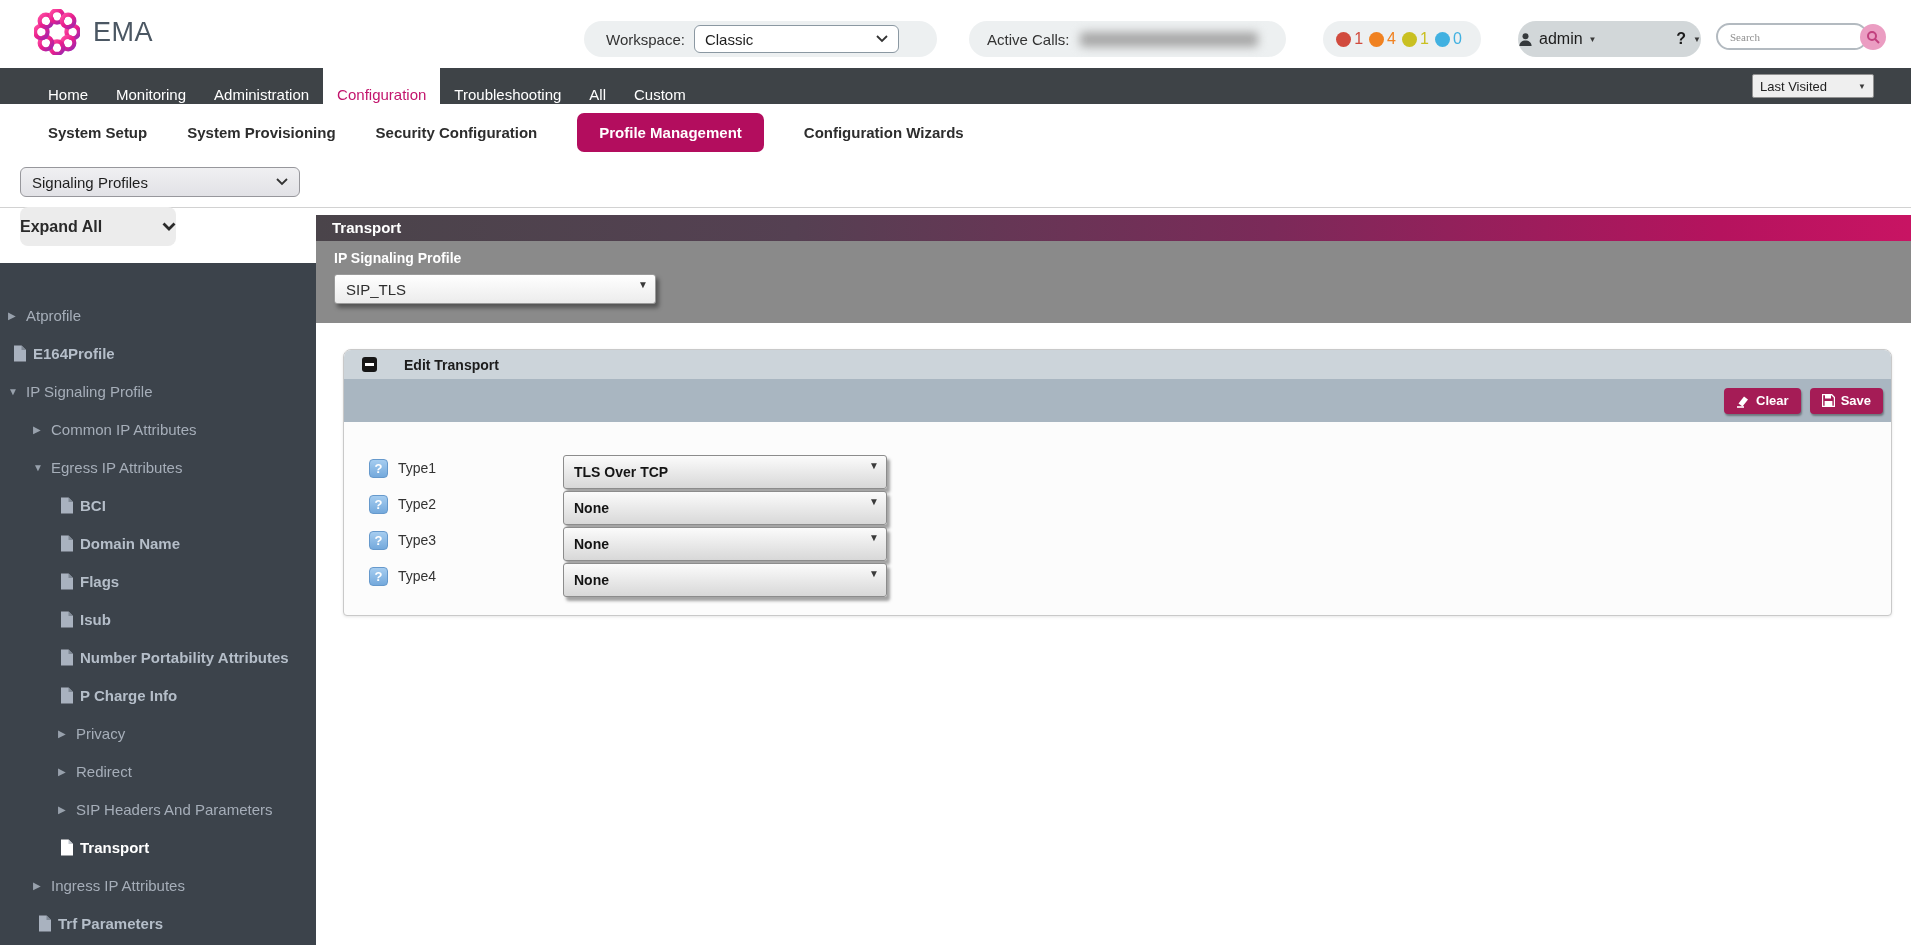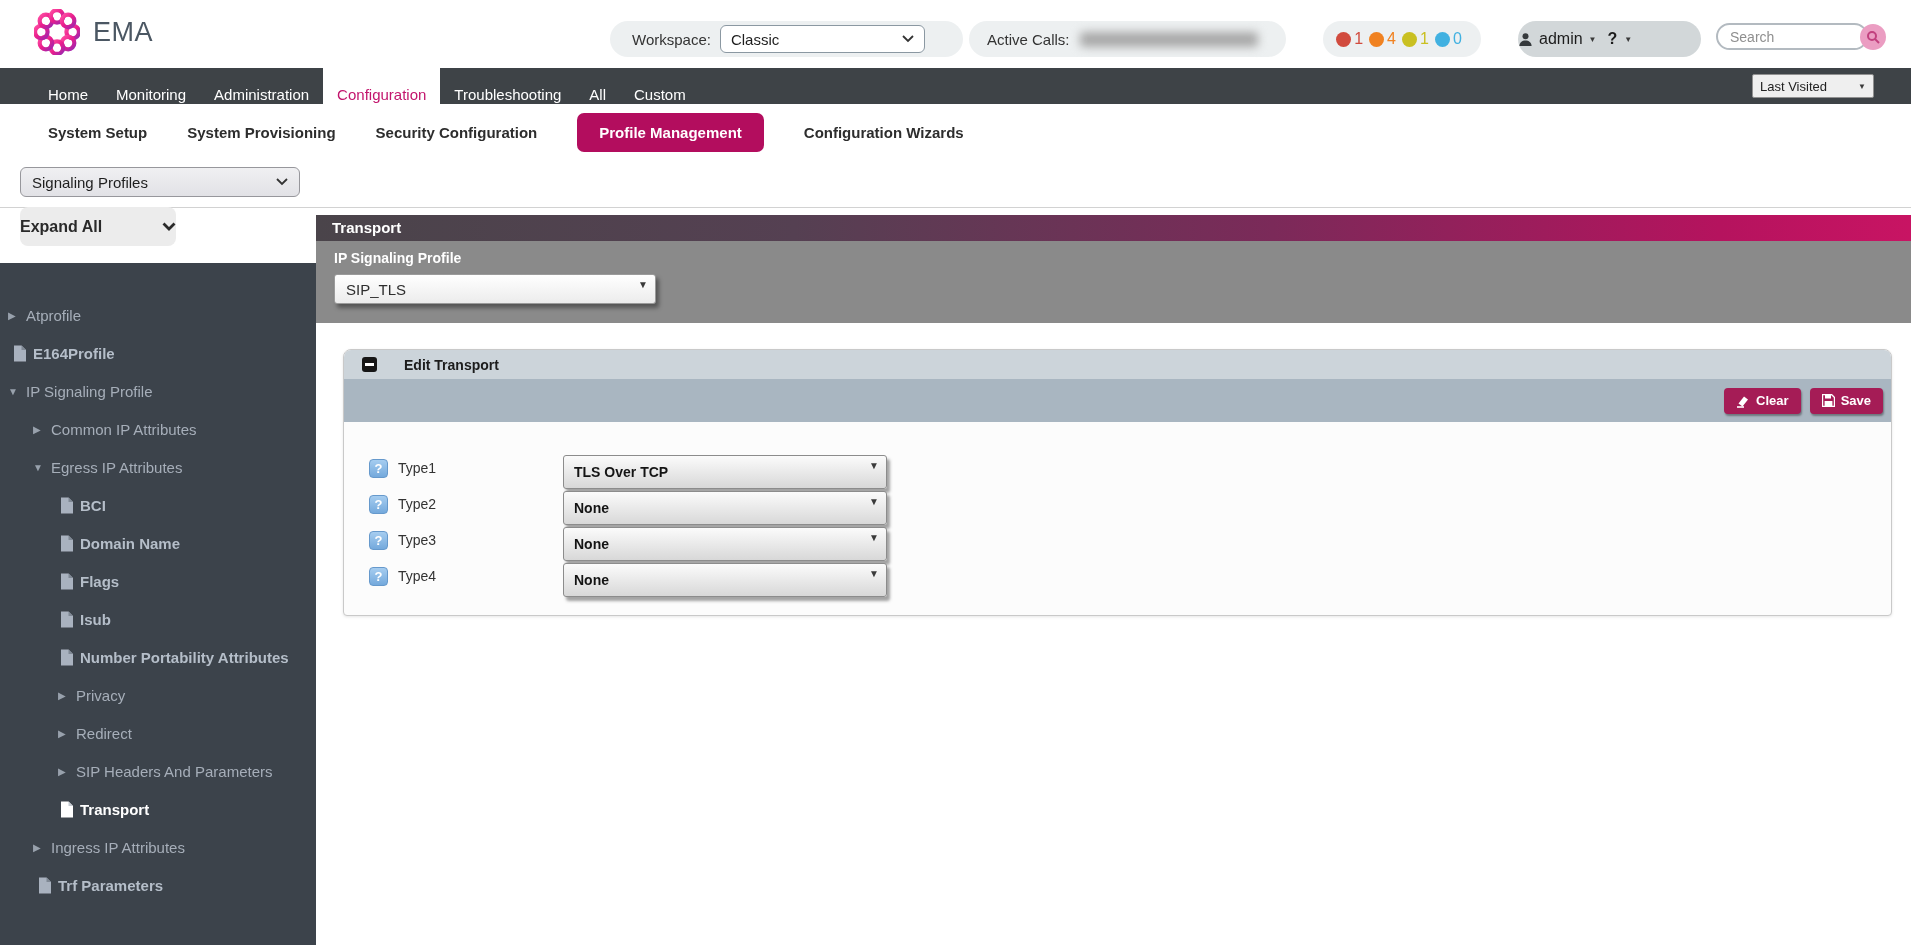--- a/index.html
+++ b/index.html
@@ -6,37 +6,37 @@
   html,body { width:1911px; height:945px; }
   body {
     font-family:"Liberation Sans", sans-serif;
     background:#ffffff; position:relative; overflow:hidden;
   }
   
   .topbar { position:absolute; top:0; left:0; width:1911px; height:68px; background:#fff; }
   .logo-wrap { position:absolute; left:34px; top:9px; display:flex; align-items:center; gap:13px; }
   .logo-text { font-size:27px; color:#4b5763; letter-spacing:0.5px; }
   .pill { position:absolute; top:21px; height:36px; background:#edf0f1; border-radius:18px; display:flex; align-items:center; }
-  #workspace-pill { left:610px; width:353px; padding:0 22px; gap:9px; }
+  #workspace-pill { left:584px; width:353px; padding:0 22px; gap:9px; }
   .pill-label { font-size:15px; color:#333; white-space:nowrap; }
   .ws-select { width:205px; height:28px; background:#fff; border:1px solid #8b98a2; border-radius:6px;
     display:flex; align-items:center; justify-content:space-between; padding:0 10px; font-size:15px; color:#1e1e1e; cursor:pointer; }
   #activecalls-pill { left:969px; width:317px; padding:0 18px; gap:10px; }
   .redacted { width:178px; height:15px; background:#a8a8a8; border-radius:4px; filter:blur(5px); }
   #dots-pill { left:1323px; width:158px; padding:0 12px; justify-content:center; }
   .dot-group { display:flex; align-items:center; margin-right:6px; cursor:pointer; }
   .dot { width:15px; height:15px; border-radius:50%; margin-right:3px; }
   .dot-num { font-size:16px; }
-  #admin-pill { left:1518px; width:183px; background:#d2d7d9; justify-content:flex-start; gap:7px; }
+  #admin-pill { left:1518px; width:183px; background:#d2d7d9; justify-content:space-between; gap:7px; }
   .admin-name { font-size:16px; color:#1c1c1c; }
   .mini-caret { font-size:8px; color:#3a3a3a; }
   .help-q { font-size:16px; font-weight:bold; color:#1c1c1c; }
   #search-wrap { position:absolute; left:1716px; top:23px; width:172px; height:28px; }
   #search-input { width:152px; height:27px; border:2px solid #b3bac0; border-radius:14px; padding:0 12px;
-    font-size:14px; color:#333; outline:none; font-family:Liberation Sans, sans-serif; }
+    font-size:11px; color:#333; outline:none; font-family:Liberation Serif, serif; }
   #search-input::placeholder { color:#8f8f8f; }
   .search-btn { position:absolute; left:144px; top:1px; width:26px; height:26px; border-radius:50%;
     background:#eb9dc2; border:none; display:flex; align-items:center; justify-content:center; cursor:pointer; }
   
   .navbar { position:absolute; top:68px; left:0; width:1911px; height:52px; background:#3e4347;
     display:flex; align-items:stretch; padding-left:34px; }
   .nav-item { display:flex; align-items:center; padding:0 14px; color:#fff; font-size:15px; cursor:pointer; white-space:nowrap; }
   .nav-item.active { background:#fff; color:#c2156d; }
   .last-visited { position:absolute; right:37px; top:6px; width:122px; height:24px; background:#efefef;
     border:1px solid #909090; border-radius:2px; font-size:13px; color:#222; display:flex;
@@ -284,20 +284,29 @@
       </div>
       <div class="tree-item file file" style="padding-left: 60px;">
         <span class="ficon">
           <svg width="14" height="17" viewBox="0 0 14 17">
             <path d="M1 0.5 h7.5 l4.5 4.5 v11.5 h-12 z" fill="#a9b2bf"></path>
             <path d="M8.5 0.5 l4.5 4.5 h-4.5 z" fill="#7f8894"></path>
           </svg>
         </span>
         <span class="label">Number Portability Attributes</span>
       </div>
+      <div class="tree-item file file" style="padding-left: 60px;">
+        <span class="ficon">
+          <svg width="14" height="17" viewBox="0 0 14 17">
+            <path d="M1 0.5 h7.5 l4.5 4.5 v11.5 h-12 z" fill="#a9b2bf"></path>
+            <path d="M8.5 0.5 l4.5 4.5 h-4.5 z" fill="#7f8894"></path>
+          </svg>
+        </span>
+        <span class="label">P Charge Info</span>
+      </div>
       <div class="tree-item collapsed" style="padding-left: 58px;">
         <span class="tw">▶</span>
         <span class="label">Privacy</span>
       </div>
       <div class="tree-item collapsed" style="padding-left: 58px;">
         <span class="tw">▶</span>
         <span class="label">Redirect</span>
       </div>
       <div class="tree-item collapsed" style="padding-left: 58px;">
         <span class="tw">▶</span>

